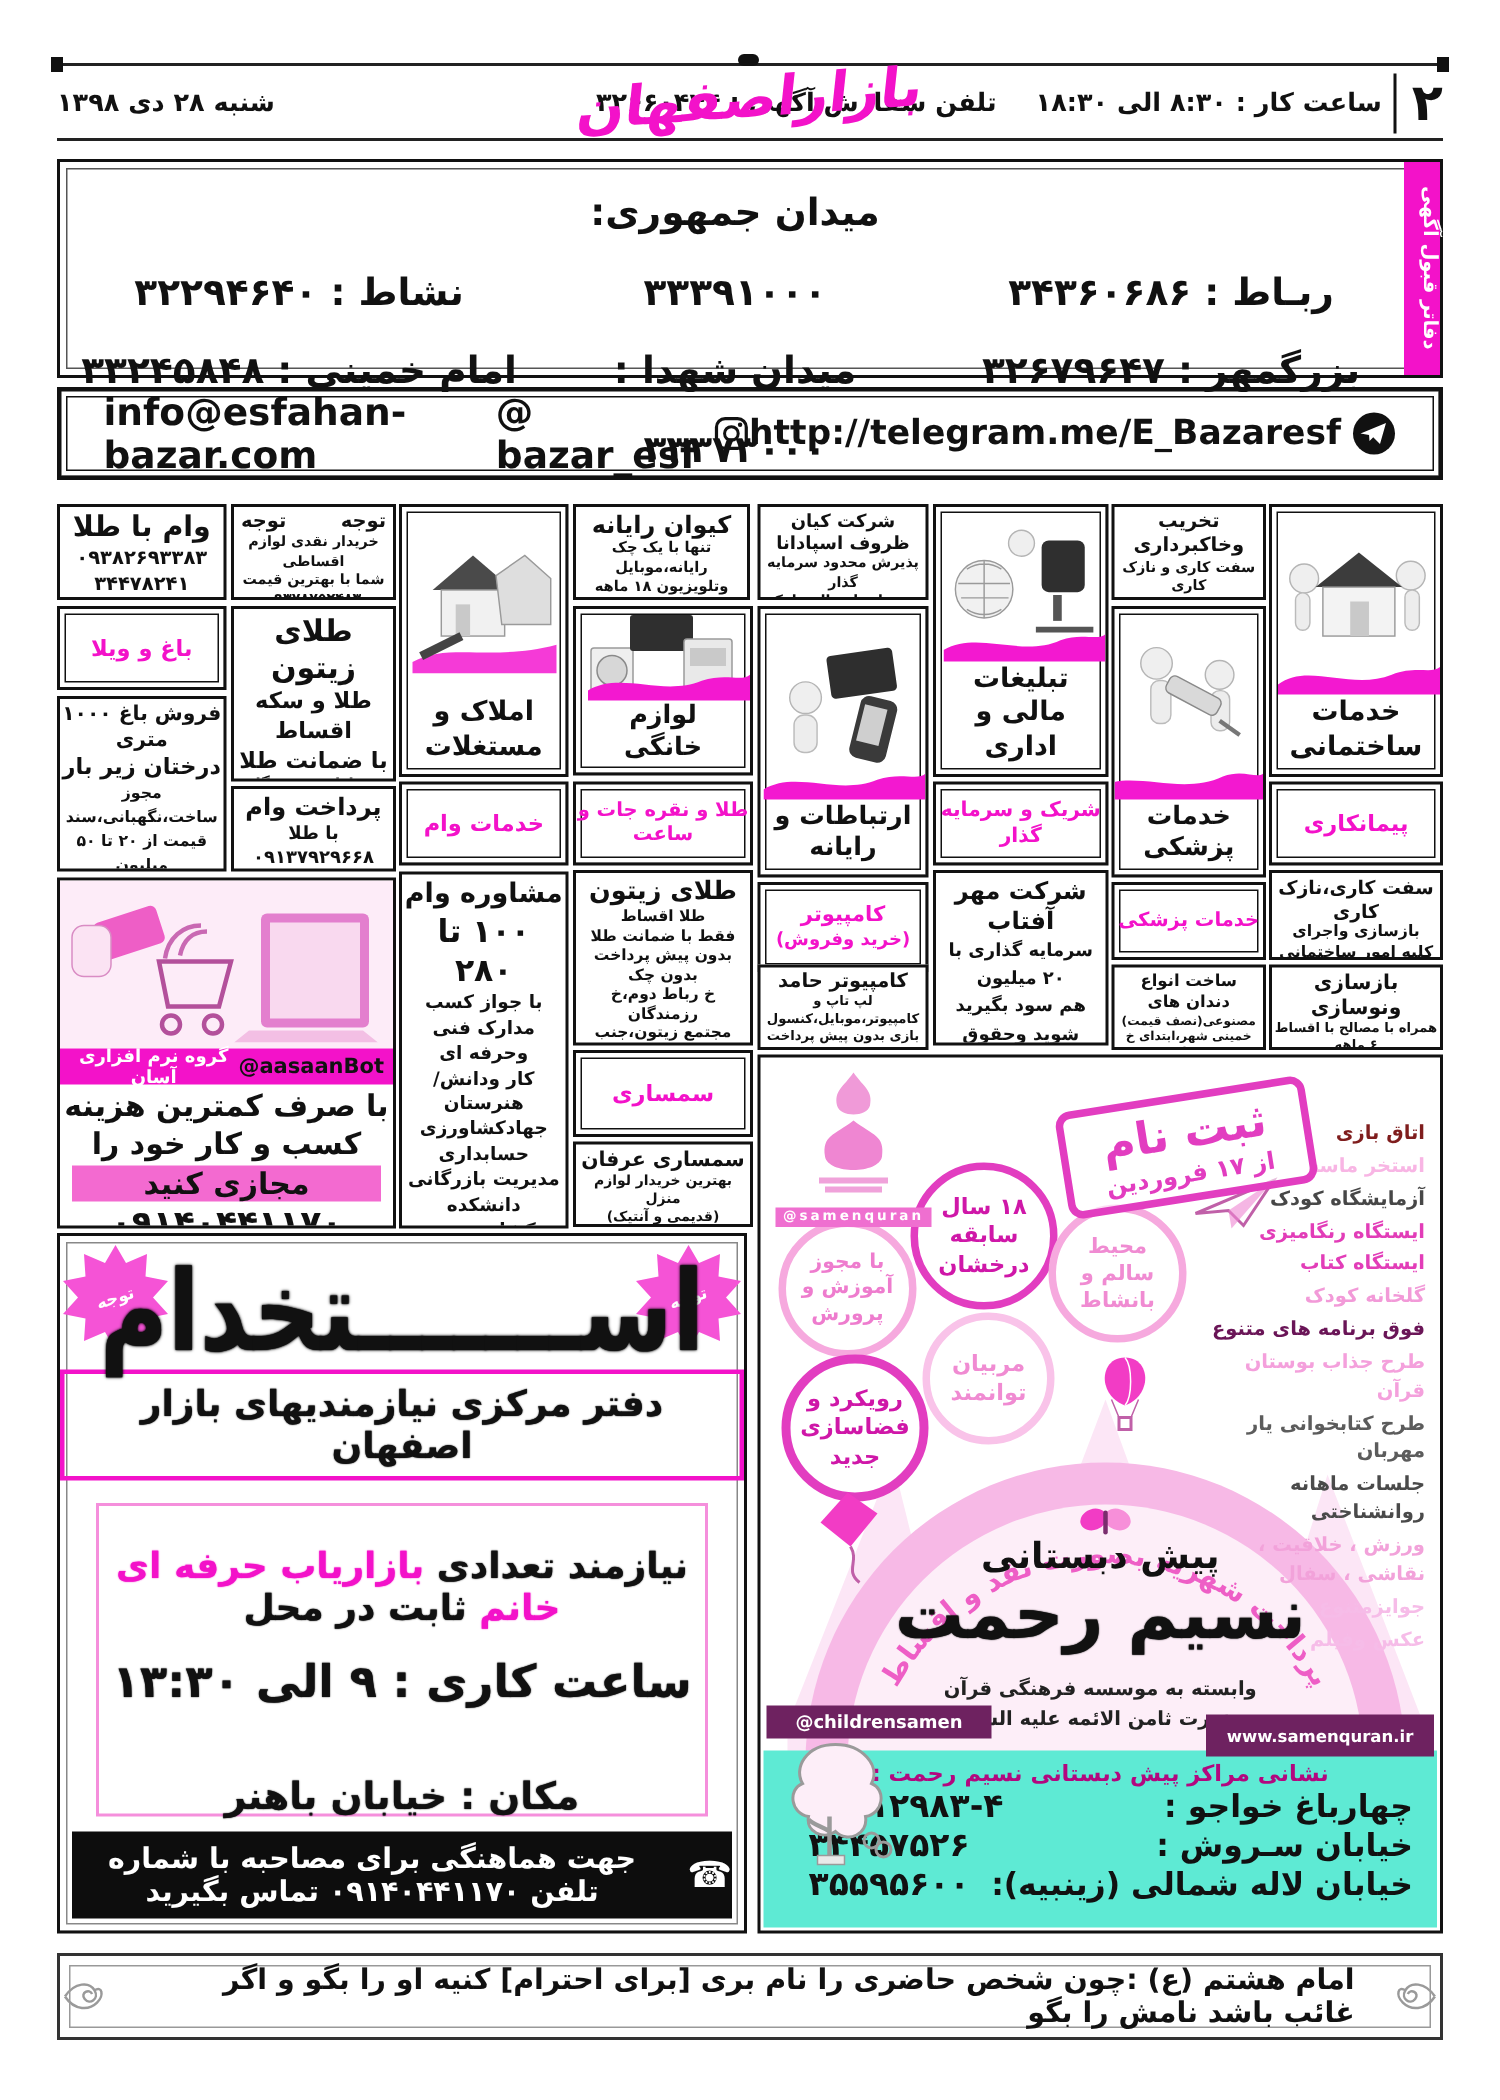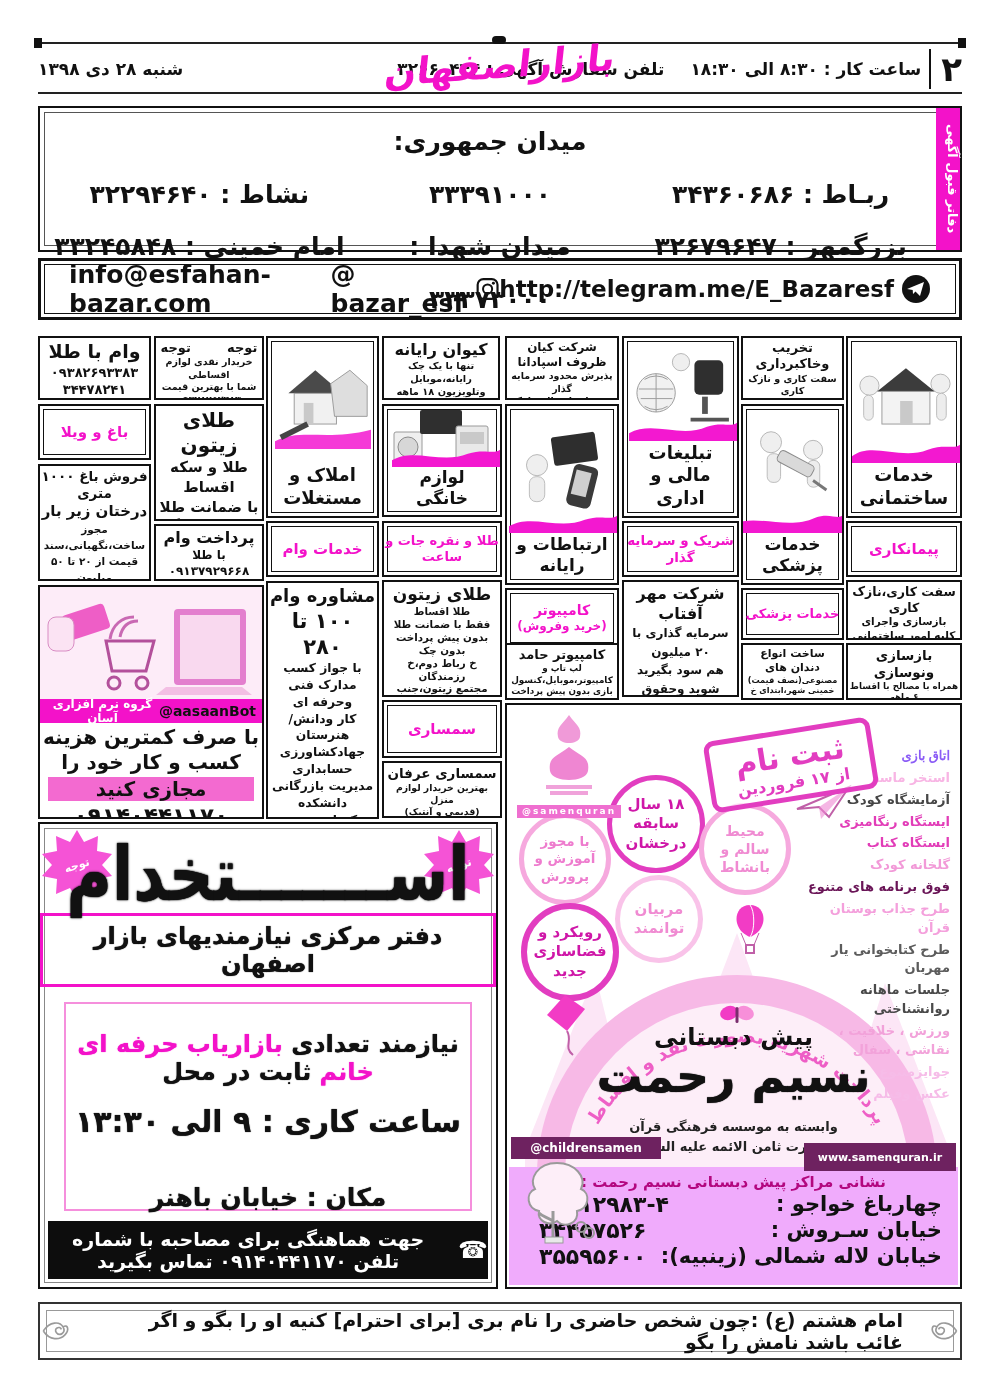--- a/index.html
+++ b/index.html
@@ -67,35 +67,35 @@
   
   .nasim { border:2px solid #111; background:#fff; overflow:hidden; }
   .n-circle { position:absolute; border-radius:50%; display:flex; align-items:center; justify-content:center;
               text-align:center; font-weight:800; padding:8px; line-height:1.3; background:#fff; z-index:3; }
   .stamp { position:absolute; border:5px solid #e23dc0; border-radius:10px; color:#e23dc0; text-align:center;
            transform:rotate(-9deg); padding:4px 10px; z-index:4; background:rgba(255,255,255,.6); }
   .stamp .s1 { font-size:30px; font-weight:900; }
   .stamp .s2 { font-size:16px; font-weight:800; }
   .feat { position:absolute; display:flex; flex-direction:column; gap:3px; text-align:right; z-index:3;
           font-weight:800; font-size:13px; line-height:1.45; }
-  .feat span:nth-child(1){color:#8b5cf6;font-family:Liberation Serif, serif;} .feat span:nth-child(2){color:#f8b5e4;}
+  .feat span:nth-child(1){color:#7f1d1d;} .feat span:nth-child(2){color:#f8b5e4;}
   .feat span:nth-child(3){color:#474747;} .feat span:nth-child(4){color:#e23db8;}
   .feat span:nth-child(5){color:#e23db8;} .feat span:nth-child(6){color:#f29ad8;}
   .feat span:nth-child(7){color:#6a1557;} .feat span:nth-child(8){color:#f4a0dc;}
   .feat span:nth-child(9){color:#5c5c5c;} .feat span:nth-child(10){color:#4a4a4a;}
   .feat span:nth-child(11){color:#f2a2da;} .feat span:nth-child(12){color:#f6bce8;}
   .feat span:nth-child(13){color:#f6bce8;}
   .n-pre { position:absolute; left:0; right:0; text-align:center; font-size:24px; font-weight:900; z-index:5; }
   .n-title { position:absolute; left:0; right:0; text-align:center; font-size:46px; font-weight:900; z-index:5;
              text-shadow:0 0 1px #000; }
   .n-aff { position:absolute; left:0; right:0; text-align:center; font-size:13px; font-weight:800; color:#222;
            white-space:pre-line; line-height:1.5; z-index:5; }
   .n-bar { position:absolute; background:#6e2260; color:#fff; display:flex; align-items:center; justify-content:center;
            font-weight:800; z-index:6; }
-  .n-bottom { position:absolute; left:2px; right:2px; bottom:2px; height:118px; background:#f0abfc; z-index:4; }
+  .n-bottom { position:absolute; left:2px; right:2px; bottom:2px; height:118px; background:#5eead4; z-index:4; }
   .n-addr-h { text-align:center; color:#b3077f; font-size:15px; font-weight:800; margin-top:6px; }
   .n-row { display:flex; justify-content:space-between; padding:1px 16px 0 30px; font-weight:900; }
   .n-row .lb { font-size:21px; }
   .n-row .ph { font-size:22px; letter-spacing:1px; }
   .n-logo { position:absolute; z-index:5; text-align:center; }
   
   .quote { border:2px solid #333; box-shadow: inset 0 0 0 6px #fff, inset 0 0 0 7px #999;
            display:flex; align-items:center; justify-content:center; gap:24px; font-size:19px; font-weight:700; }
 </style>
 </head>

